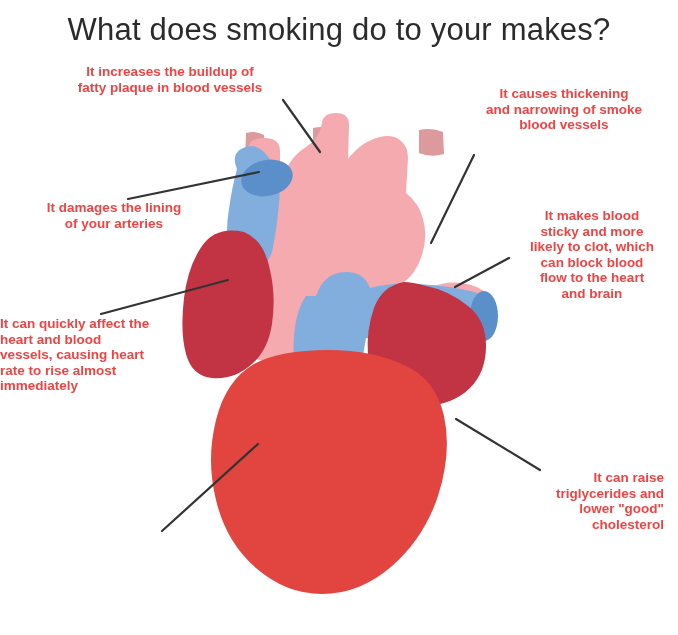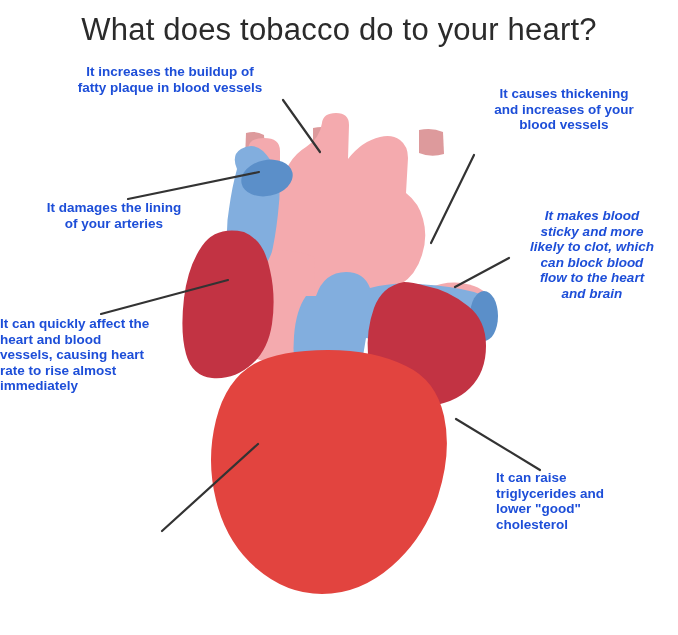--- a/index.html
+++ b/index.html
@@ -25,45 +25,45 @@
     font-weight: 400;
     color: #2b2b2b;
     letter-spacing: 0.2px;
     white-space: nowrap;
   }
   .callout {
     position: absolute;
     font-size: 13.5px;
     line-height: 15.5px;
     font-weight: 700;
-    color: #1d4ed8;
+    color: #ef4444;
     white-space: pre-line;
   }
   #heart-figure {
     position: absolute;
     left: 0;
     top: 0;
     width: 678px;
     height: 635px;
   }
   
   #callout-plaque      { left: 42px;  top: 64px;  width: 256px; text-align: center; }
   #callout-lining      { left: 14px;  top: 200px; width: 200px; text-align: center; }
   #callout-quick       { left: 0px;   top: 316px; width: 200px; }
   #callout-carbon      { left: 30px;  top: 529px; width: 252px; text-align: center; }
   #callout-thickening  { left: 466px; top: 86px;  width: 196px; text-align: center; }
-  #callout-sticky      { left: 512px; top: 208px; width: 160px; text-align: center; font-style: italic; }
-  #callout-trig        { left: 496px; top: 470px; width: 168px; text-align: left; }
+  #callout-sticky      { left: 512px; top: 208px; width: 160px; text-align: center; }
+  #callout-trig        { left: 496px; top: 470px; width: 168px; text-align: right; }
 </style>
 </head>
 <body>
 
 <div id="infographic">
 
-  <div id="title">What does tobacco do to your heart?</div>
+  <div id="title">What does smoking do to your makes?</div>
 
   <svg id="heart-figure" viewBox="0 0 678 635" xmlns="http://www.w3.org/2000/svg">
 
     <path d="M246,133 q10,-3 18,2 l2,26 q-11,4 -21,-1 z" fill="#dd9a9c"></path>
     <path d="M313,128 q12,-3 22,2 l1,26 q-12,4 -23,-1 z" fill="#dd9a9c"></path>
     <path d="M419,130 q13,-3 24,2 l1,22 q-13,4 -25,-1 z" fill="#dd9a9c"></path>
 
     <path d="M248,150
              q0,-12 16,-12 q16,0 16,13
              l0,38
@@ -180,21 +180,21 @@
 of your arteries</div>
 
   <div class="callout" id="callout-quick">It can quickly affect the
 heart and blood
 vessels, causing heart
 rate to rise almost
 immediately</div>
 
 
   <div class="callout" id="callout-thickening">It causes thickening
-and increases of your
+and narrowing of smoke
 blood vessels</div>
 
   <div class="callout" id="callout-sticky">It makes blood
 sticky and more
 likely to clot, which
 can block blood
 flow to the heart
 and brain</div>
 
   <div class="callout" id="callout-trig">It can raise

